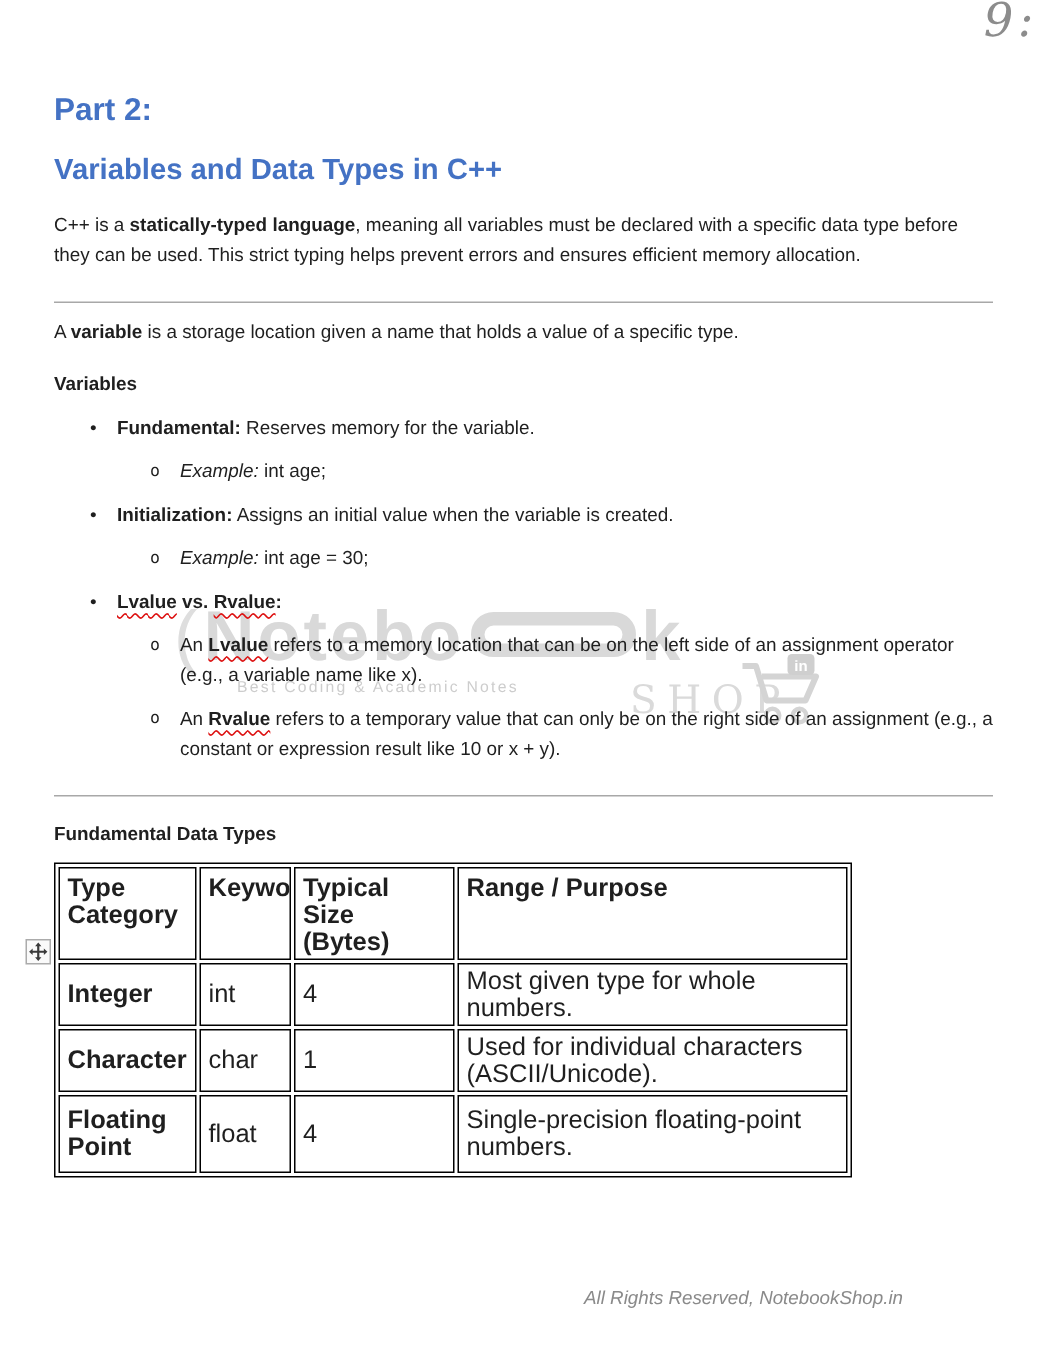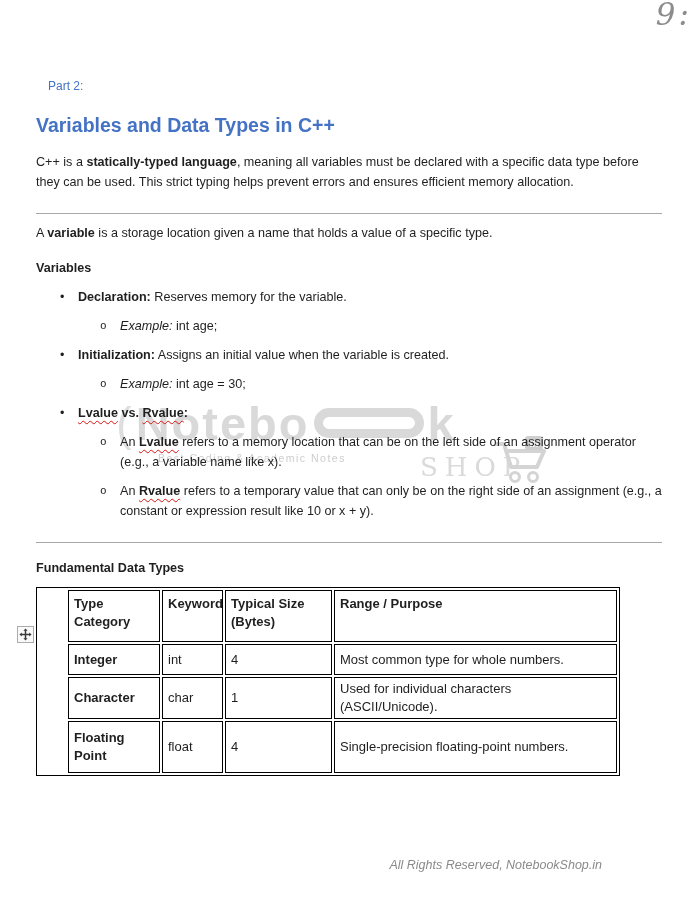--- a/index.html
+++ b/index.html
@@ -40,21 +40,21 @@
   }
   .wm-shop{
     position:absolute;left:304px;top:52px;
     font-family:"DejaVu Serif",serif;
     font-size:26px;letter-spacing:7px;color:#dadada;
   }
   .wm-cart{position:absolute;left:376px;top:34px;}
   
   .content{position:relative;z-index:1;padding:64px 36px 0 36px;}
   .part{
-    margin:12px;font-size:12px;line-height:20px;font-weight:400;color:#4472C4;
+    margin:0;font-size:21px;line-height:20px;font-weight:700;color:#4472C4;
   }
   .title{
     margin:17px 0 0 0;font-size:19.5px;line-height:24px;font-weight:700;color:#4472C4;
   }
   .body{margin:9px 0 0 0;font-size:12.6px;line-height:20px;}
   .mt15{margin-top:15px;}
   .bold-head{font-weight:700;}
   .rule{border:none;border-top:1px solid #a8a8a8;margin:21px 0 0 0;height:0;}
   
   .li{display:flex;margin:9px 0 0 0;font-size:12.6px;line-height:20px;}
@@ -66,25 +66,24 @@
     text-decoration-line:underline;
     text-decoration-style:wavy;
     text-decoration-color:#DD1111;
     text-decoration-thickness:1px;
     text-underline-offset:3px;
     text-decoration-skip-ink:none;
   }
   
   .dtable{
     margin-top:9px;
-    width:584px;table-layout:fixed;
+    width:532px;table-layout:fixed;
     border-collapse:separate;border-spacing:2px;
     border:1.5px solid #000;
-    font-size:13px;
-    padding-left:29px;
+    font-size:17px;
   }
   .dtable th,.dtable td{
     border:1.5px solid #000;
     padding:2px 5px;
     line-height:18px;
     overflow:hidden;
   }
   .dtable th{font-weight:700;text-align:left;vertical-align:top;padding-top:4px;}
   .dtable td{vertical-align:middle;margin-left:15px;}
   .dtable .c1{font-weight:700;}
@@ -137,21 +136,21 @@
     <p class="body mt15"><span>C++ is a </span><b>statically-typed language</b><span>, meaning all variables must be declared with a specific data type before they can be used. This strict typing helps prevent errors and ensures efficient memory allocation.</span></p>
 
     <hr class="rule">
 
     <p class="body"><span>A </span><b>variable</b><span> is a storage location given a name that holds a value of a specific type.</span></p>
 
     <p class="body mt15 bold-head">Variables</p>
 
     <div class="li">
       <span class="mk mk1">•</span>
-      <div class="lt"><b>Declaration:</b><span> Reserves memory for the variable.</span></div>
+      <div class="lt"><b>Fundamental:</b><span> Reserves memory for the variable.</span></div>
     </div>
 
     <div class="li">
       <span class="mk mk2">o</span>
       <div class="lt"><i>Example:</i><span> int age;</span></div>
     </div>
 
     <div class="li">
       <span class="mk mk1">•</span>
       <div class="lt"><b>Initialization:</b><span> Assigns an initial value when the variable is created.</span></div>
@@ -193,21 +192,21 @@
           <tr class="hrow">
         <th>Type Category</th>
         <th>Keyword</th>
         <th>Typical Size (Bytes)</th>
         <th>Range / Purpose</th>
       </tr>
       <tr class="drow">
         <td class="c1">Integer</td>
         <td>int</td>
         <td>4</td>
-        <td>Most common type for whole numbers.</td>
+        <td>Most given type for whole numbers.</td>
       </tr>
       <tr class="drow">
         <td class="c1">Character</td>
         <td>char</td>
         <td>1</td>
         <td>Used for individual characters (ASCII/Unicode).</td>
       </tr>
       <tr class="drow-tall">
         <td class="c1">Floating Point</td>
         <td>float</td>

